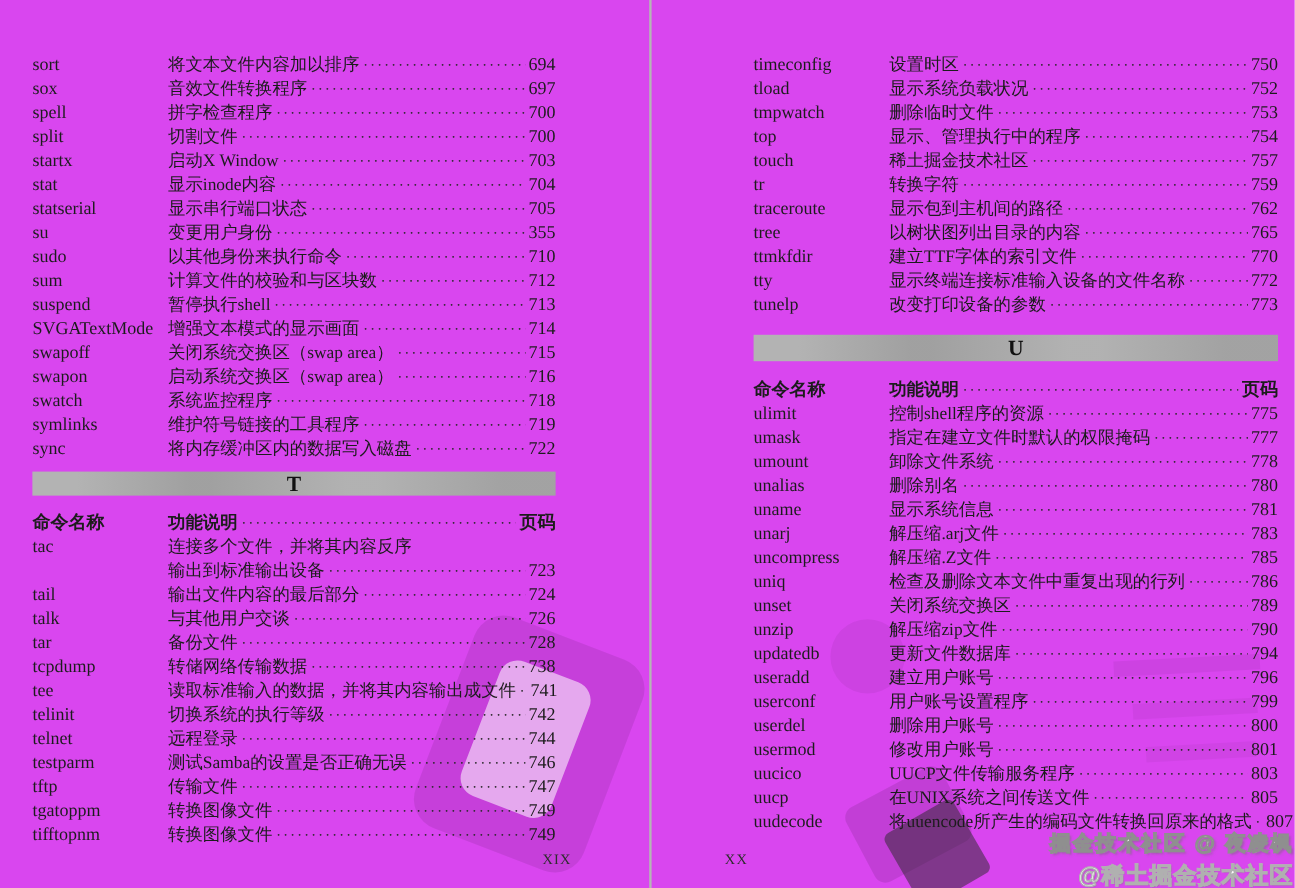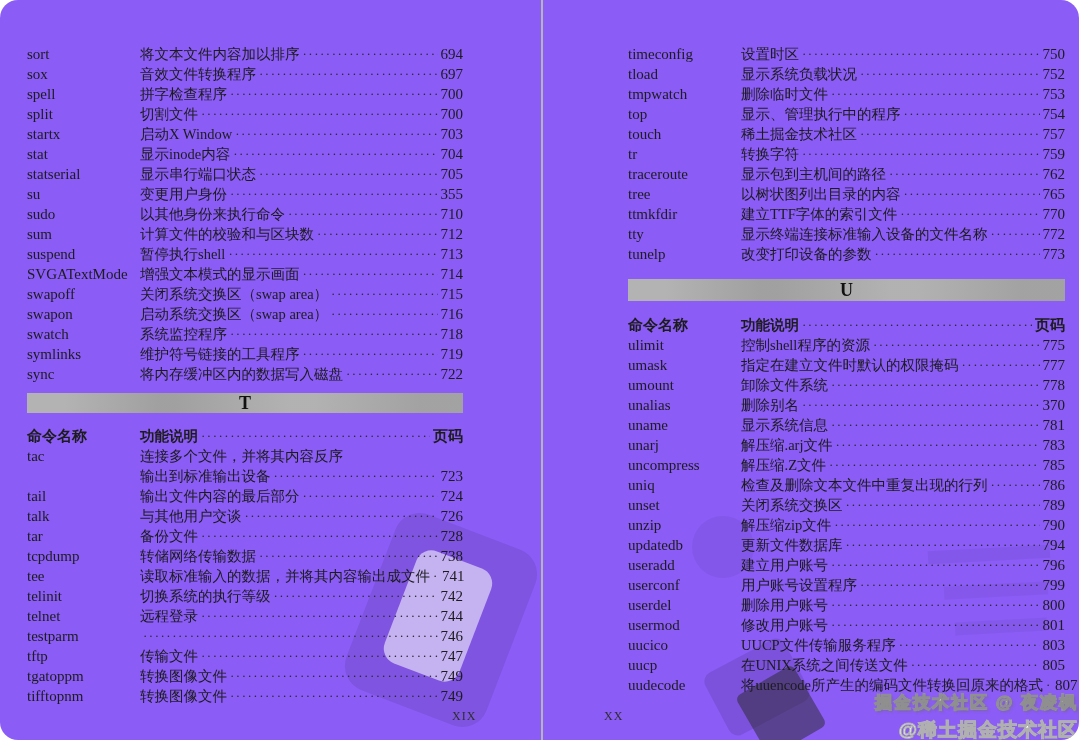--- a/index.html
+++ b/index.html
@@ -1,18 +1,18 @@
 <!DOCTYPE html>
 <html><head>
 <meta charset="utf-8">
 <style>
   html,body{margin:0;padding:0;background:#ffffff;}
   .canvas{
-    position:relative;width:1079px;height:740px;background:#8b5cf6;overflow:hidden;
-    font-family:"Liberation Serif","DejaVu Serif",serif;color:#1c1c1c;border-radius:18px;
+    position:relative;width:1079px;height:740px;background:#d946ef;overflow:hidden;
+    font-family:"Liberation Serif","DejaVu Serif",serif;color:#1c1c1c;
   }
   .divider{position:absolute;left:541px;top:0;width:2px;height:740px;background:#b5b5b5;z-index:3;}
   .page{position:absolute;top:44px;z-index:2;}
   .page.left{left:27px;width:436px;}
   .page.right{left:628px;width:437px;}
   .row{display:flex;height:20px;line-height:20px;font-size:15px;}
   .cmd{width:113px;flex:none;white-space:nowrap;font-family:"Liberation Serif","DejaVu Serif",serif;}
   .mid{flex:1;display:flex;min-width:0;}
   .desc{flex:none;white-space:nowrap;font-size:14.5px;}
   .leader{
@@ -318,20 +318,21 @@
     <span class="mid">
       <span class="desc">远程登录</span>
       <span class="leader">················································································································································································································································</span>
       <span class="pg">744</span>
     </span>
   </div>
 
   <div class="row">
     <span class="cmd">testparm</span>
     <span class="mid">
+      <span class="desc">测试Samba的设置是否正确无误</span>
       <span class="leader">················································································································································································································································</span>
       <span class="pg">746</span>
     </span>
   </div>
 
   <div class="row">
     <span class="cmd">tftp</span>
     <span class="mid">
       <span class="desc">传输文件</span>
       <span class="leader">················································································································································································································································</span>
@@ -497,21 +498,21 @@
       <span class="leader">················································································································································································································································</span>
       <span class="pg">778</span>
     </span>
   </div>
 
   <div class="row">
     <span class="cmd">unalias</span>
     <span class="mid">
       <span class="desc">删除别名</span>
       <span class="leader">················································································································································································································································</span>
-      <span class="pg">370</span>
+      <span class="pg">780</span>
     </span>
   </div>
 
   <div class="row">
     <span class="cmd">uname</span>
     <span class="mid">
       <span class="desc">显示系统信息</span>
       <span class="leader">················································································································································································································································</span>
       <span class="pg">781</span>
     </span>

